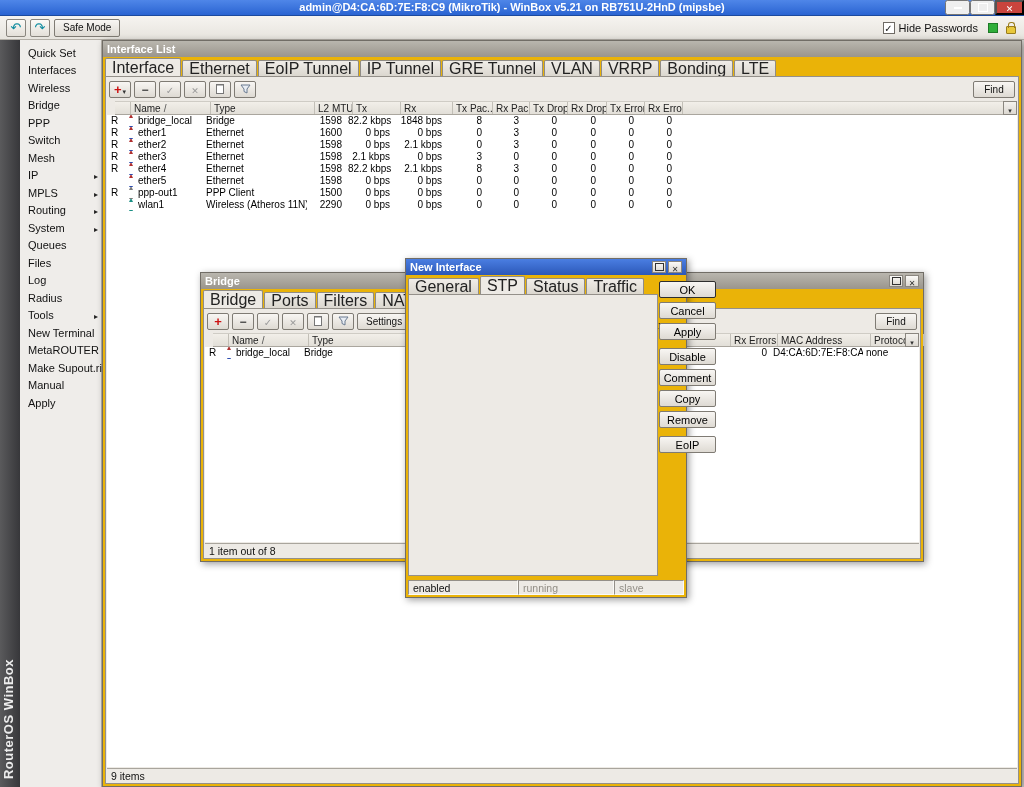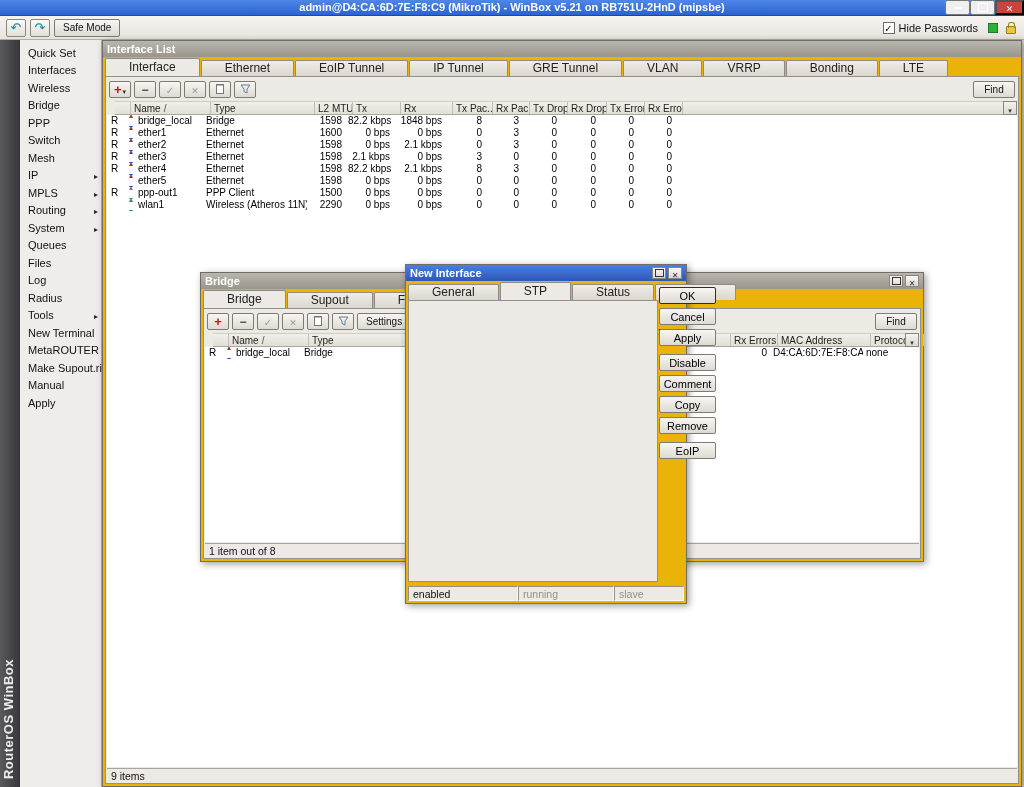--- a/index.html
+++ b/index.html
@@ -50,22 +50,22 @@
   .win-title{height:16px;display:flex;align-items:center;padding:0 4px;color:#fff;font-weight:bold;font-size:11px}
   .win-title.inactive{background:linear-gradient(#b9b6ae,#9a958c)}
   .win-title.active{background:linear-gradient(#4a7ee2,#2c58b8)}
   .win-btns{margin-left:auto;display:flex;gap:2px}
   .win-btn{width:14px;height:12px;background:linear-gradient(#fbfaf8,#dbd7d0);border:1px solid #8a867f;
            display:flex;align-items:center;justify-content:center;padding:0}
   .g-box::before{content:"";display:block;width:7px;height:6px;border:1px solid #333}
   .g-xd::before{content:"\2715";color:#333;font-size:8px;line-height:8px}
 
   .tabs{position:absolute;left:2px;display:flex;gap:1px;align-items:flex-end;height:18px}
-  .tab{height:16px;line-height:15px;padding:0 23px;background:linear-gradient(#f0ede8,#dbd7cf);
-       border:1px solid #908c85;border-bottom:none;border-radius:2px 2px 0 0;color:#222;font-size:12px}
+  .tab{height:16px;line-height:15px;padding:0 6px;background:linear-gradient(#f0ede8,#dbd7cf);
+       border:1px solid #908c85;border-bottom:none;border-radius:2px 2px 0 0;color:#222;font-size:16px}
   .tab.sel{background:#edeae5;height:18px;line-height:17px;position:relative;z-index:3}
   .panel{position:absolute;border:1px solid #94908a;background:#edeae5;z-index:2}
 
   .ttoolbar{position:absolute;left:3px;top:3px;right:3px;height:18px;display:flex;gap:3px;align-items:center}
   .tbtn{min-width:22px;height:17px;background:linear-gradient(#f8f6f3,#dedad3);border:1px solid #7f7b74;border-radius:2px;
         display:inline-flex;align-items:center;justify-content:center;gap:1px;padding:0 3px}
   .g-plus::before{content:"+";color:#cc1111;font-weight:bold;font-size:13px;line-height:11px}
   .g-caret::before{content:"\25BE";font-size:7px;color:#333;line-height:7px}
   .g-minus::before{content:"\2212";color:#444;font-weight:bold;font-size:12px;line-height:11px}
   .g-check-dis::before{content:"\2713";color:#9a9a9a;font-size:10px}
@@ -111,21 +111,21 @@
   
   .il{left:102px;top:40px;width:920px;height:747px;z-index:1}
   .il .tabs{top:17px}
   .il .panel{left:2px;right:2px;top:35px;bottom:2px}
 
   .bw{left:200px;top:272px;width:724px;height:290px;z-index:5}
   .bw .tabs{top:17px}
   .bw .panel{left:2px;right:2px;top:35px;bottom:2px}
 
   
-  .dlg{left:405px;top:264px;width:282px;height:340px;z-index:9}
+  .dlg{left:405px;top:258px;width:282px;height:340px;z-index:9}
   .dlg .tabs{top:17px}
   .dlg .panel{left:2px;top:35px;width:250px;bottom:21px}
   .flabel{position:absolute;left:2px;width:88px;text-align:right;font-size:11px;line-height:15px;color:#111;white-space:nowrap}
   .flabel.blue{color:#3a3ab8}
   .fin{position:absolute;height:15px;border:1px solid #837f78;background:#fff;
        font:10.5px "Liberation Sans",sans-serif;padding:0 3px;color:#000}
   .suffix{position:absolute;font-size:11px;line-height:15px}
   .radio{position:absolute;display:flex;align-items:center;gap:3px;font-size:11px;height:14px}
   .rc{width:10px;height:10px;border-radius:50%;border:1px solid #6e6a64;background:#fff;position:relative;flex:none}
   .rc.on::after{content:"";position:absolute;left:2px;top:2px;width:4px;height:4px;border-radius:50%;background:#111}
@@ -494,21 +494,21 @@
       <button class="win-btn">
           <span class="g-box"></span>
         </button>
       <button class="win-btn">
           <span class="g-xd"></span>
         </button>
     </div>
   </div>
   <div class="tabs">
     <div class="tab sel">Bridge</div>
-    <div class="tab">Supout</div>
+    <div class="tab">Ports</div>
     <div class="tab">Filters</div>
     <div class="tab">NAT</div>
     <div class="tab">Hosts</div>
   </div>
   <div class="panel">
     <div class="ttoolbar">
       <button class="tbtn">
           <span class="g-plus"></span>
         </button>
       <button class="tbtn">

